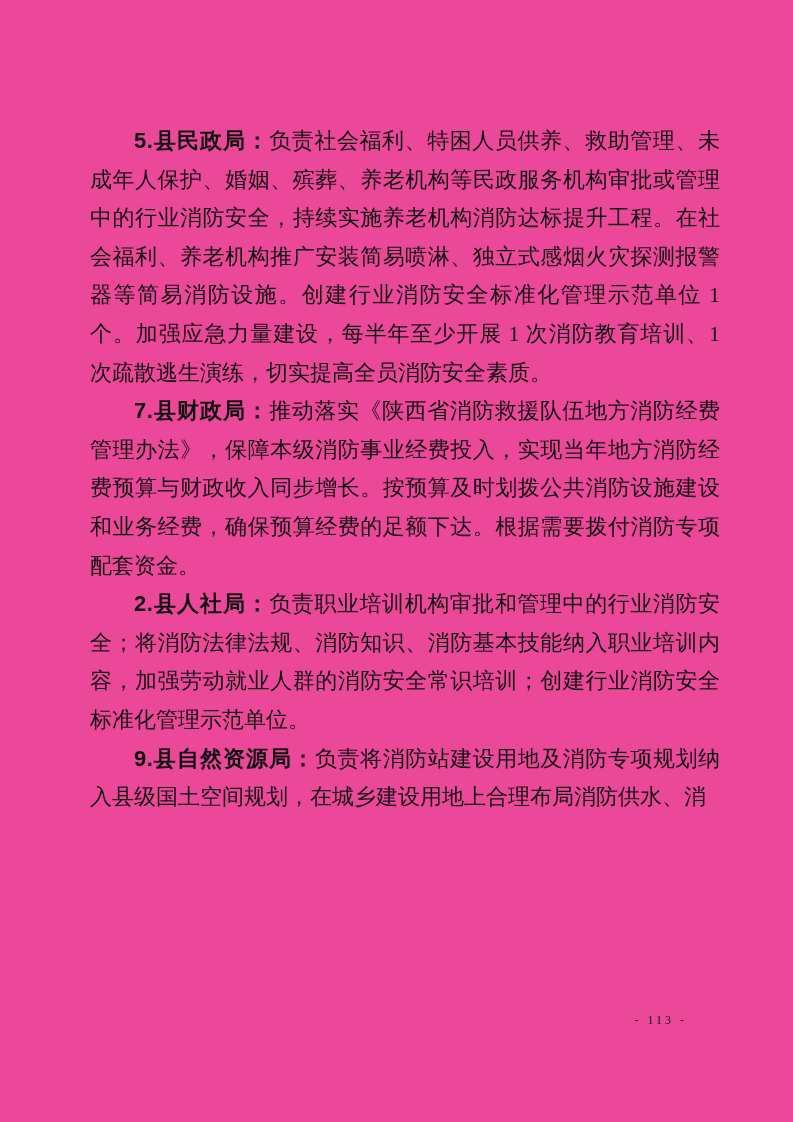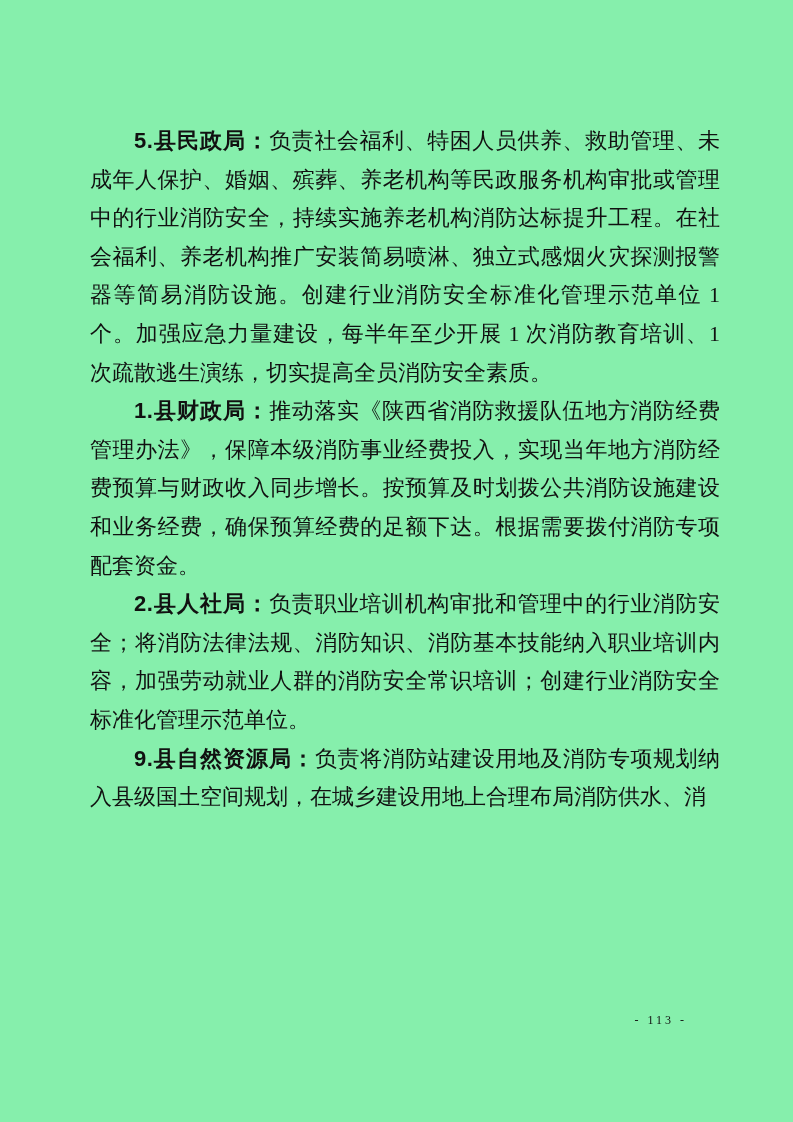--- a/index.html
+++ b/index.html
@@ -5,21 +5,21 @@
   html, body {
     margin: 0;
     padding: 0;
     background: #e8e8e8;
   }
   .page {
     position: relative;
     width: 793px;
     height: 1122px;
     margin: 0 auto;
-    background: #86efac;
+    background: #ec4899;
     overflow: hidden;
     font-family: "Liberation Serif", "DejaVu Serif", serif;
     color: #111111;
   }
   .doc-body {
     position: absolute;
     top: 122px;
     left: 90px;
     width: 630px;
     font-size: 22px;
@@ -50,21 +50,21 @@
 </style>
 </head>
 <body>
 
 <div class="page">
   <div class="doc-body">
 
     <p class="para"><span class="para-label">5.县民政局：</span><span>负责社会福利、特困人员供养、救助管理、未成年人保护、婚姻、殡葬、养老机构等民政服务机构审批或管理中的行业消防安全，持续实施养老机构消防达标提升工程。在社会福利、养老机构推广安装简易喷淋、独立式感烟火灾探测报警器等简易消防设施。创建行业消防安全标准化管理示范单位 1 个。加强应急力量建设，每半年至少开展 1 次消防教育培训、1 次疏散逃生演练，切实提高全员消防安全素质。</span></p>
 
 
-    <p class="para"><span class="para-label">1.县财政局：</span><span>推动落实《陕西省消防救援队伍地方消防经费管理办法》，保障本级消防事业经费投入，实现当年地方消防经费预算与财政收入同步增长。按预算及时划拨公共消防设施建设和业务经费，确保预算经费的足额下达。根据需要拨付消防专项配套资金。</span></p>
+    <p class="para"><span class="para-label">7.县财政局：</span><span>推动落实《陕西省消防救援队伍地方消防经费管理办法》，保障本级消防事业经费投入，实现当年地方消防经费预算与财政收入同步增长。按预算及时划拨公共消防设施建设和业务经费，确保预算经费的足额下达。根据需要拨付消防专项配套资金。</span></p>
 
     <p class="para"><span class="para-label">2.县人社局：</span><span>负责职业培训机构审批和管理中的行业消防安全；将消防法律法规、消防知识、消防基本技能纳入职业培训内容，加强劳动就业人群的消防安全常识培训；创建行业消防安全标准化管理示范单位。</span></p>
 
     <p class="para"><span class="para-label">9.县自然资源局：</span><span>负责将消防站建设用地及消防专项规划纳入县级国土空间规划，在城乡建设用地上合理布局消防供水、消</span></p>
 
   </div>
 
   <div class="page-number">- 113 -</div>
 </div>
 

